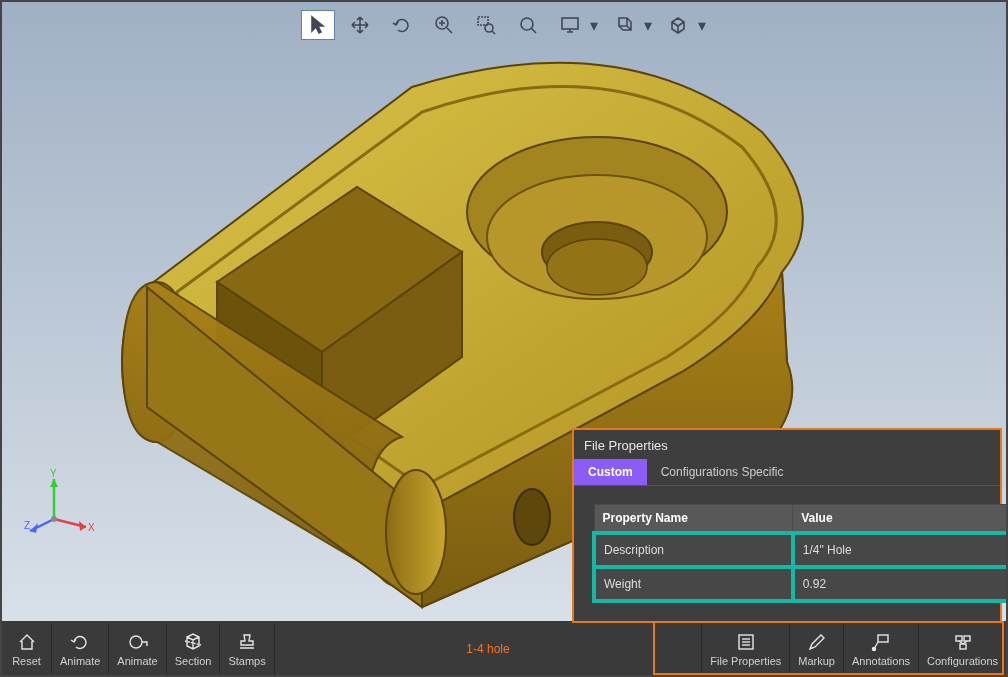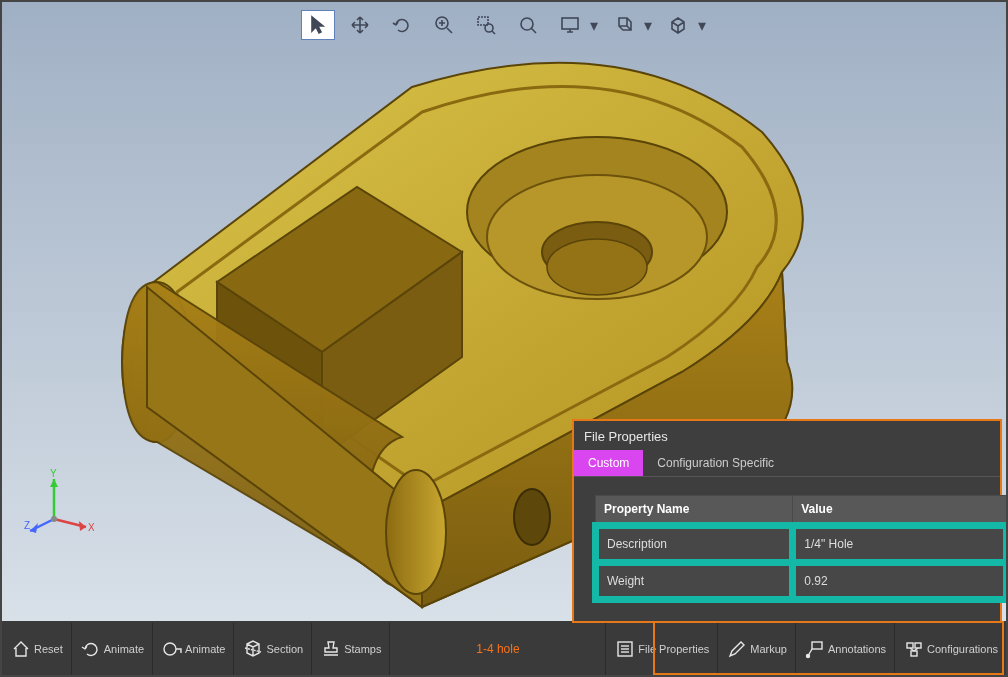--- a/index.html
+++ b/index.html
@@ -75,58 +75,59 @@
     background: #3e3e3e;
     border-bottom: 1px solid #555;
   }
   .props-tab {
     padding: 6px 14px;
     cursor: pointer;
     font-size: 12px;
     color: #ccc;
   }
   .props-tab.active {
-    background: #d946ef;
+    background: #8b5cf6;
     color: #fff;
+    font-weight: bold;
   }
   .props-table {
     width: calc(100% - 8px);
     margin: 18px;
     border-collapse: collapse;
     font-size: 12px;
   }
   .props-table th {
     background: #585858;
     text-align: left;
     padding: 6px 8px;
     border: 1px solid #4a4a4a;
     font-weight: 600;
     color: #fff;
   }
   .props-table td {
     background: #474747;
     padding: 8px 8px;
-    border: 7px solid #14b8a6;
+    border: 4px solid #14b8a6;
     color: #ddd;
   }
   .props-table th:first-child, .props-table td:first-child { width: 48%; }
 
   
   .bottom-bar {
     position: absolute;
     left: 2px; right: 2px; bottom: 2px; height: 52px;
     background: #3a3a3a;
     display: flex;
     align-items: stretch;
     color: #cfcfcf;
     font-size: 11px;
   }
   .bbar-btn {
     display: flex;
-    flex-direction: row;
+    flex-direction: column;
     align-items: center;
     justify-content: center;
     padding: 2px 8px 2px 8px;
     min-width: 50px;
     border-right: 1px solid #2a2a2a;
     cursor: pointer;
     gap: 2px;
   }
   .bbar-btn:last-child { border-right: none; }
   .bbar-btn svg { stroke: #e6e6e6; fill: none; stroke-width: 1.4; }
@@ -291,21 +292,21 @@
     <text x="0" y="60" fill="#46f" font-size="10">Z</text>
     <circle cx="30" cy="50" r="3" fill="#888"></circle>
   </svg>
 
 </div>
 
 <div class="props-panel">
   <div class="props-title">File Properties</div>
   <div class="props-tabs">
     <div class="props-tab active">Custom</div>
-    <div class="props-tab">Configuration Specific</div>
+    <div class="props-tab">Configurations Specific</div>
   </div>
   <table class="props-table">
     <thead>
       <tr>
         <th>Property Name</th>
         <th>Value</th>
       </tr>
     </thead>
     <tbody>
       <tr>

